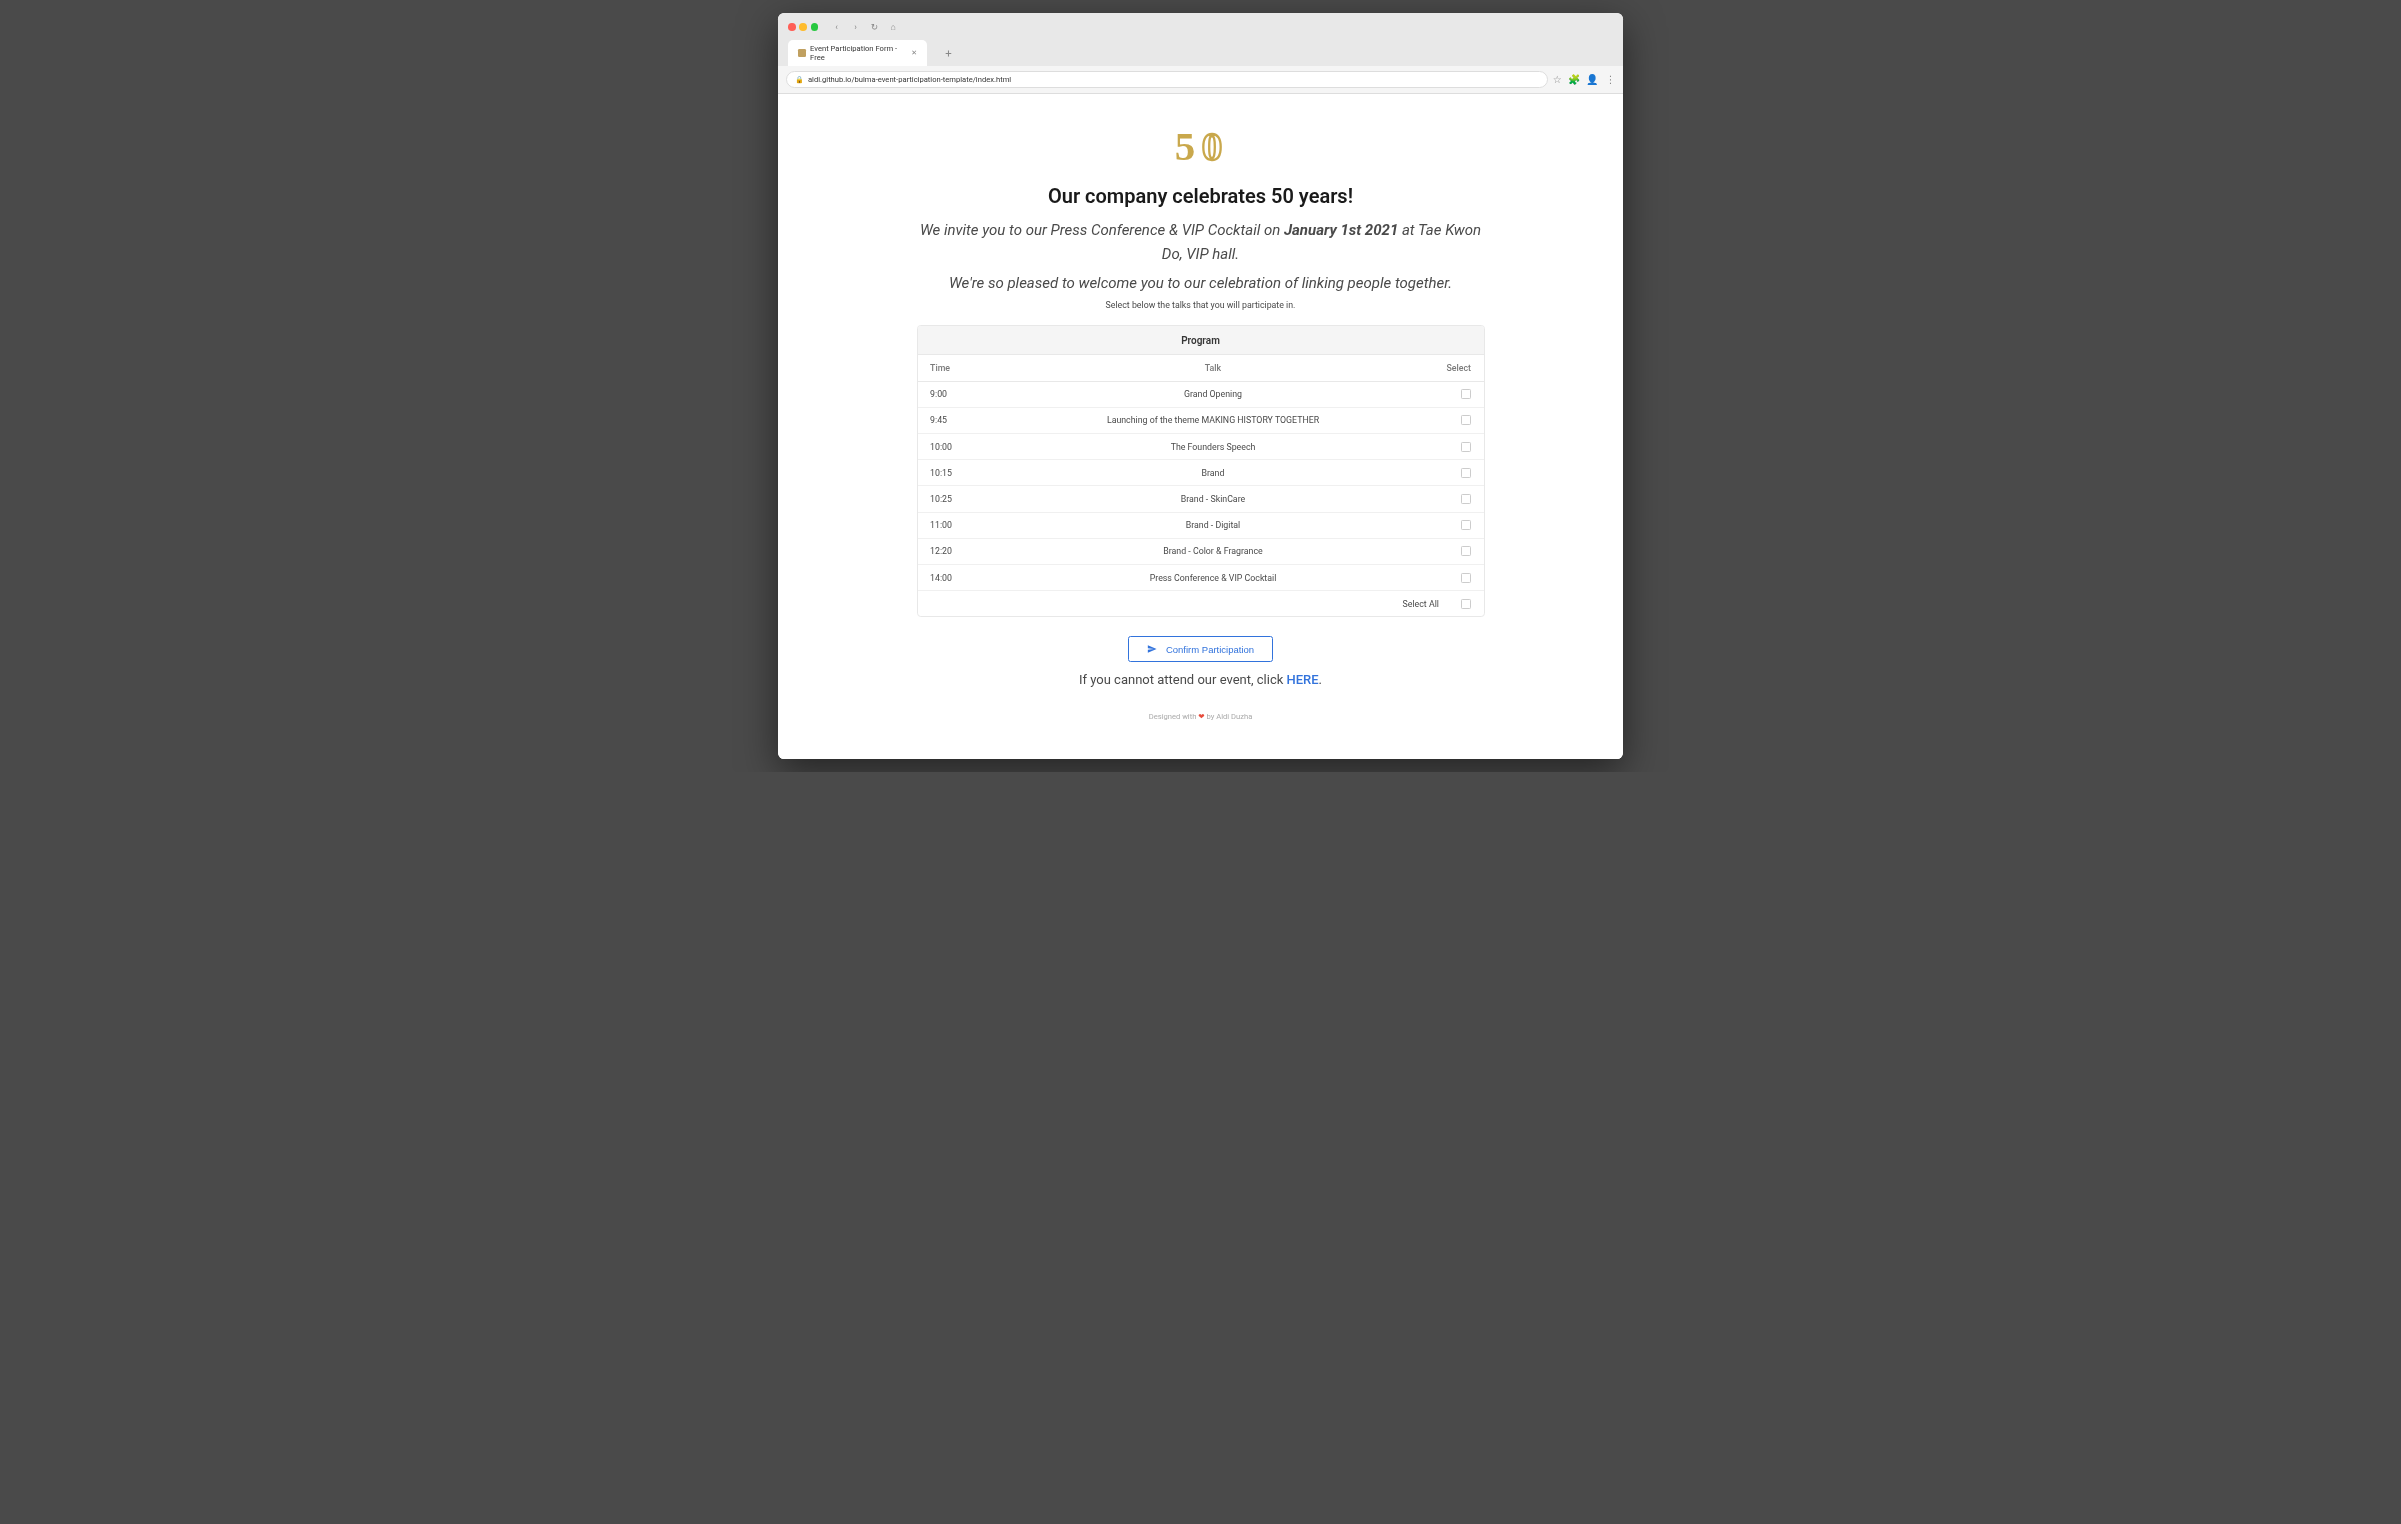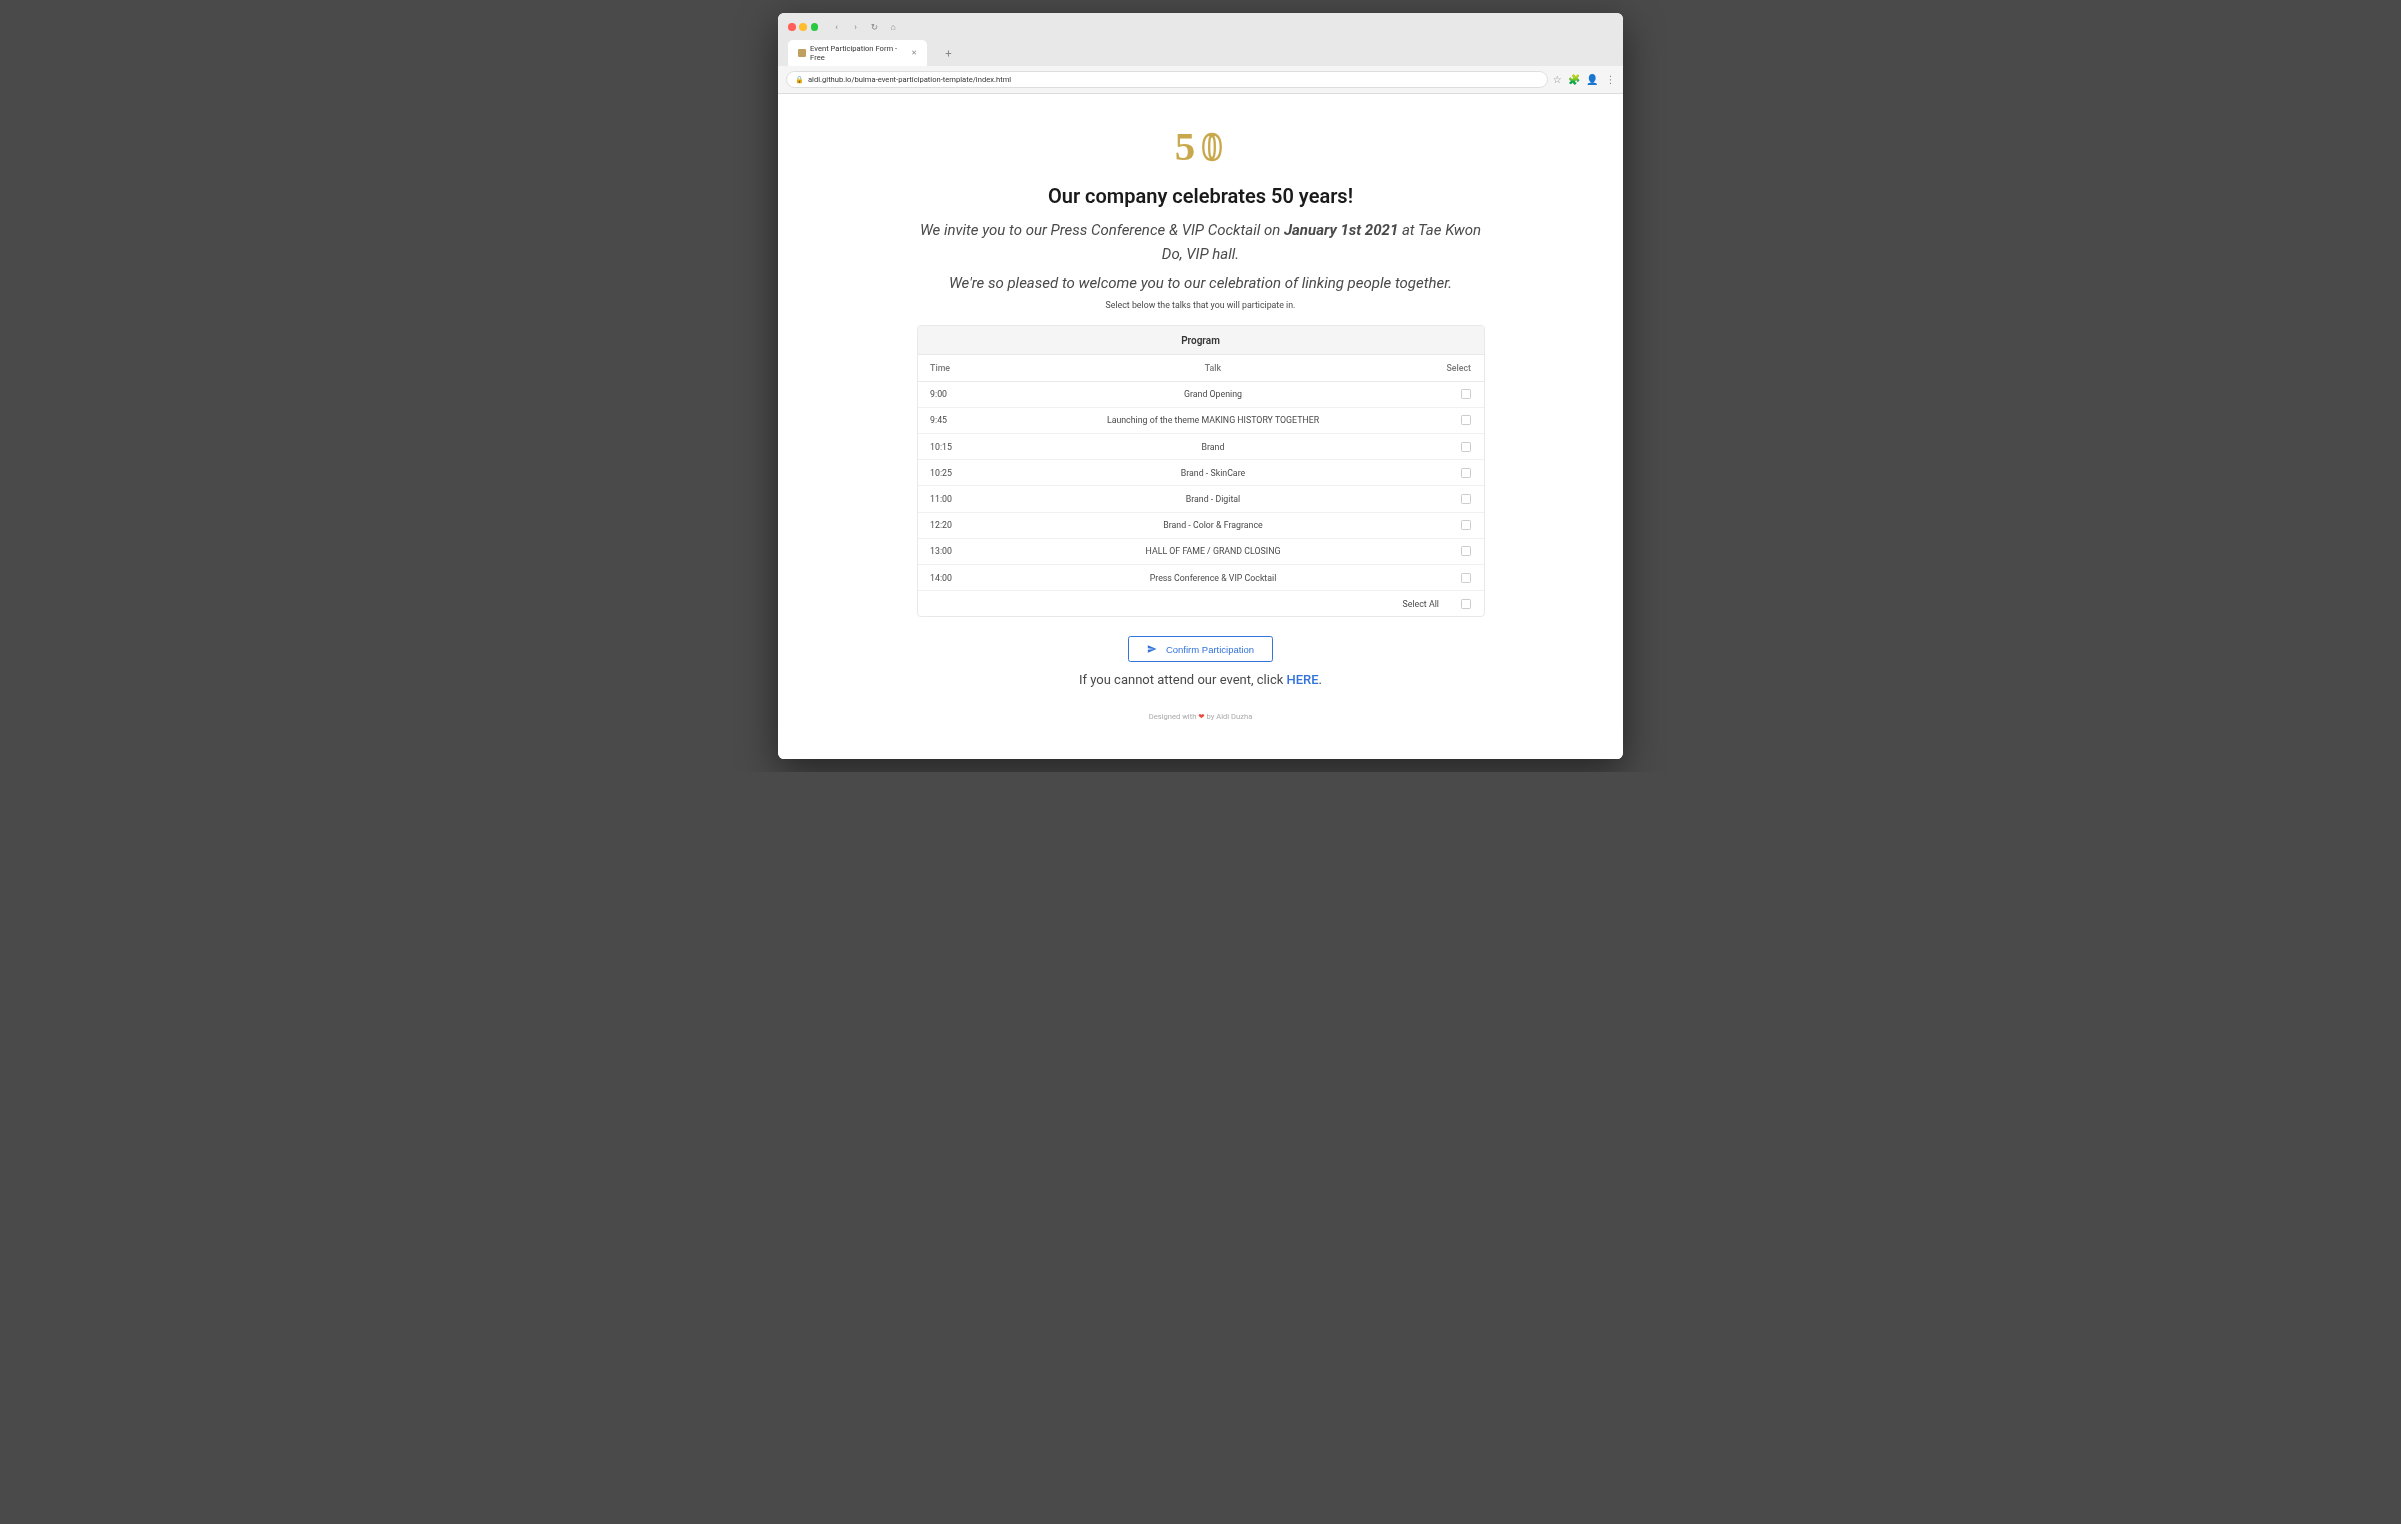--- a/index.html
+++ b/index.html
@@ -428,20 +428,29 @@
               <tr>
                 <td>9:45</td>
                 <td>Launching of the theme MAKING HISTORY TOGETHER</td>
                 <td>
                   <div class="checkbox-cell">
                     <input type="checkbox" class="program-checkbox" style="">
                   </div>
                 </td>
               </tr>
               <tr>
+                <td>10:00</td>
+                <td>The Founders Speech</td>
+                <td>
+                  <div class="checkbox-cell">
+                    <input type="checkbox" class="program-checkbox" style="">
+                  </div>
+                </td>
+              </tr>
+              <tr>
                 <td>10:15</td>
                 <td>Brand</td>
                 <td>
                   <div class="checkbox-cell">
                     <input type="checkbox" class="program-checkbox" style="">
                   </div>
                 </td>
               </tr>
               <tr>
                 <td>10:25</td>
@@ -457,29 +466,20 @@
                 <td>Brand - Digital</td>
                 <td>
                   <div class="checkbox-cell">
                     <input type="checkbox" class="program-checkbox" style="">
                   </div>
                 </td>
               </tr>
               <tr>
                 <td>12:20</td>
                 <td>Brand - Color &amp; Fragrance</td>
-                <td>
-                  <div class="checkbox-cell">
-                    <input type="checkbox" class="program-checkbox" style="">
-                  </div>
-                </td>
-              </tr>
-              <tr>
-                <td>13:00</td>
-                <td>HALL OF FAME / GRAND CLOSING</td>
                 <td>
                   <div class="checkbox-cell">
                     <input type="checkbox" class="program-checkbox" style="">
                   </div>
                 </td>
               </tr>
               <tr>
                 <td>14:00</td>
                 <td>Press Conference &amp; VIP Cocktail</td>
                 <td>

